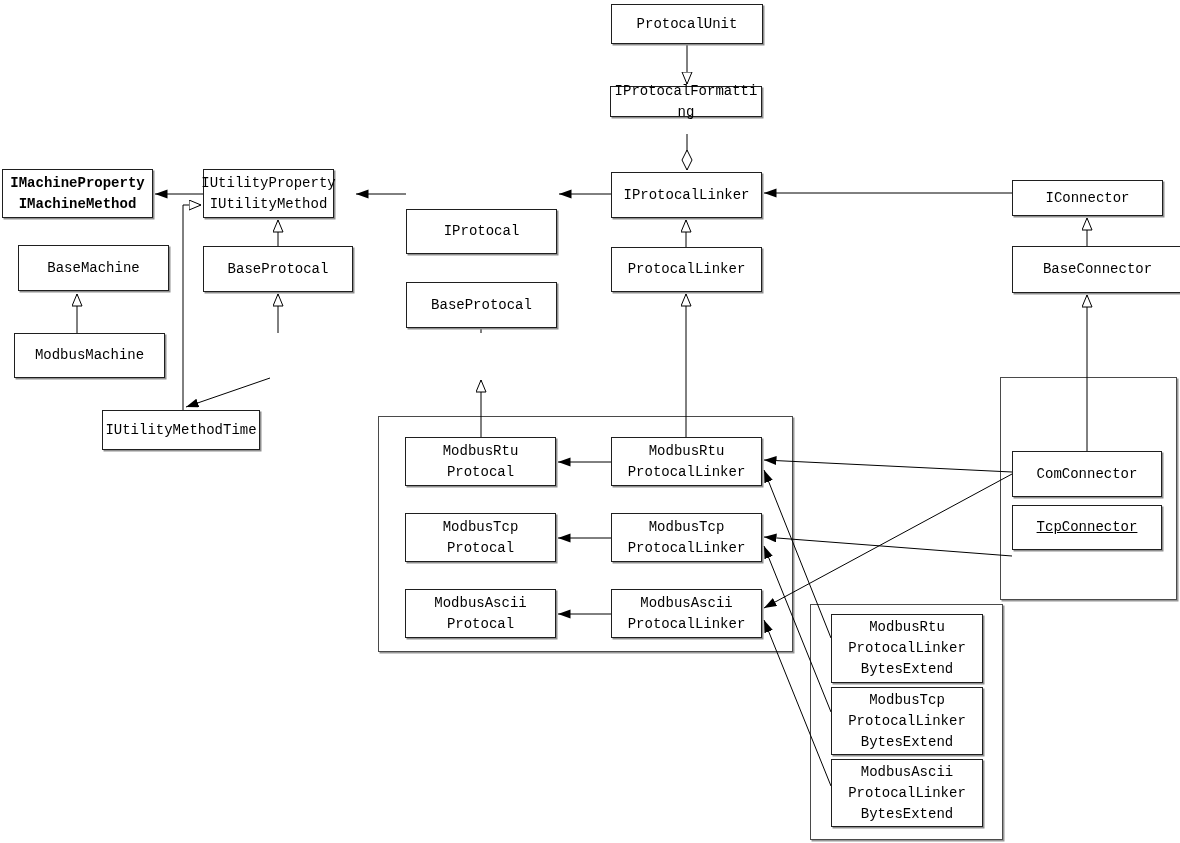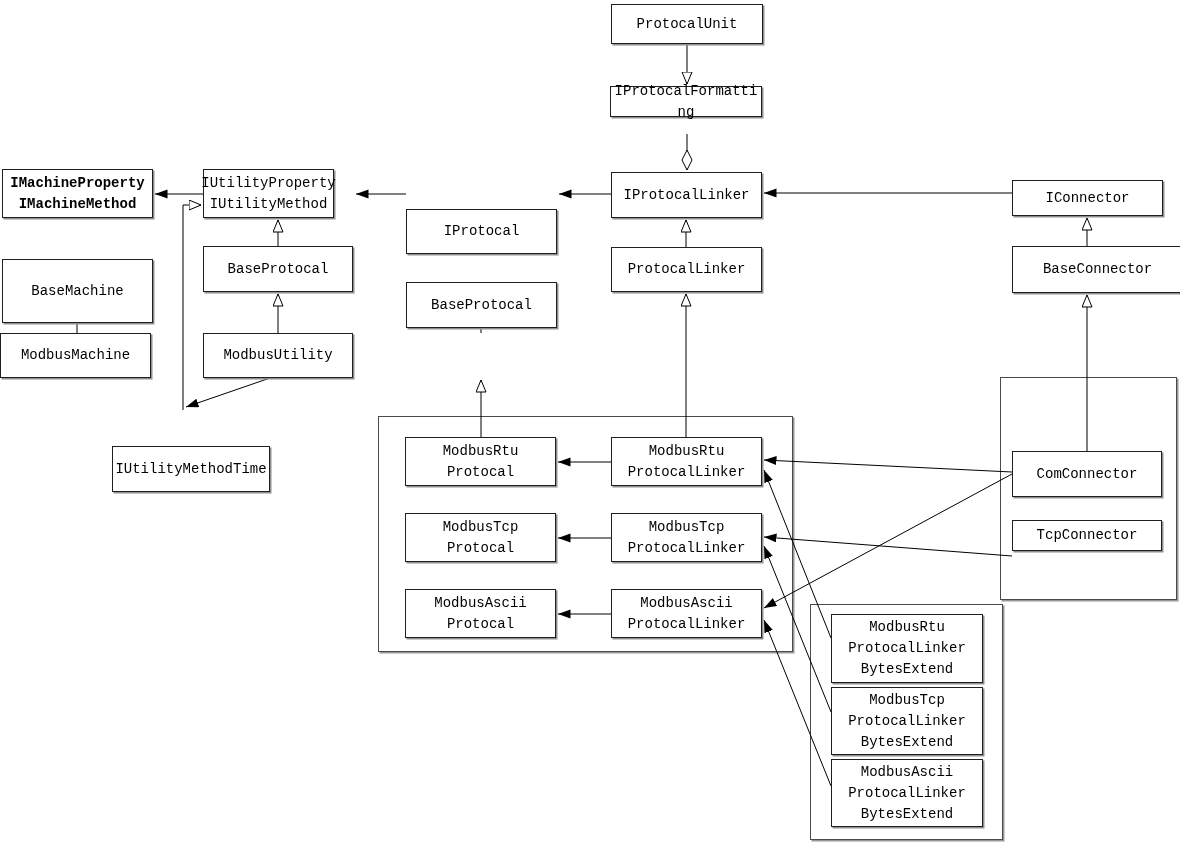--- a/index.html
+++ b/index.html
@@ -63,42 +63,41 @@
     <div class="node" style="left: 611px; top: 4px; width: 152px; height: 40px;">ProtocalUnit</div>
     <div class="node" style="left: 610px; top: 86px; width: 152px; height: 31px;">IProtocalFormatti
 ng</div>
     <div class="node" style="left: 2px; top: 169px; width: 151px; height: 49px; font-weight: bold;">IMachineProperty
 IMachineMethod</div>
     <div class="node" style="left: 203px; top: 169px; width: 131px; height: 49px;">IUtilityProperty
 IUtilityMethod</div>
     <div class="node" style="left: 406px; top: 172px; width: 151px; height: 45px; margin-top: 37px;">IProtocal</div>
     <div class="node" style="left: 611px; top: 172px; width: 151px; height: 46px;">IProtocalLinker</div>
     <div class="node" style="left: 1012px; top: 180px; width: 151px; height: 36px;">IConnector</div>
-    <div class="node" style="left: 2px; top: 245px; width: 151px; height: 64px; margin-top: 14px;">BaseMachine</div>
+    <div class="node" style="left: 18px; top: 245px; width: 151px; height: 46px;">BaseMachine</div>
     <div class="node" style="left: 203px; top: 246px; width: 150px; height: 46px;">BaseProtocal</div>
     <div class="node" style="left: 406px; top: 246px; width: 151px; height: 46px; margin-top: 36px;">BaseProtocal</div>
     <div class="node" style="left: 611px; top: 247px; width: 151px; height: 45px;">ProtocalLinker</div>
     <div class="node" style="left: 1012px; top: 246px; width: 171px; height: 47px; font-family: Liberation Mono, monospace;">BaseConnector</div>
-    <div class="node" style="left: 0; top: 333px; width: 151px; height: 45px;">ModbusMachine</div>
-    <div class="node" style="left: 203px; top: 333px; width: 150px; height: 45px;">ModbusUtility</div>
-    <div class="node" style="left: 112px; top: 410px; width: 158px; height: 46px; margin-top: 36px;">IUtilityMethodTime</div>
+    <div class="node" style="left: 14px; top: 333px; width: 151px; height: 45px;">ModbusMachine</div>
+    <div class="node" style="left: 102px; top: 410px; width: 158px; height: 40px;">IUtilityMethodTime</div>
     <div class="node" style="left: 405px; top: 437px; width: 151px; height: 49px;">ModbusRtu
 Protocal</div>
     <div class="node" style="left: 611px; top: 437px; width: 151px; height: 49px;">ModbusRtu
 ProtocalLinker</div>
     <div class="node" style="left: 405px; top: 513px; width: 151px; height: 49px;">ModbusTcp
 Protocal</div>
     <div class="node" style="left: 611px; top: 513px; width: 151px; height: 49px;">ModbusTcp
 ProtocalLinker</div>
     <div class="node" style="left: 405px; top: 589px; width: 151px; height: 49px;">ModbusAscii
 Protocal</div>
     <div class="node" style="left: 611px; top: 589px; width: 151px; height: 49px;">ModbusAscii
 ProtocalLinker</div>
     <div class="node" style="left: 1012px; top: 451px; width: 150px; height: 46px;">ComConnector</div>
-    <div class="node" style="left: 1012px; top: 520px; width: 150px; height: 31px;">TcpConnector</div>
+    <div class="node" style="left: 1012px; top: 505px; width: 150px; height: 45px; text-decoration: underline;">TcpConnector</div>
     <div class="node" style="left: 831px; top: 614px; width: 152px; height: 69px;">ModbusRtu
 ProtocalLinker
 BytesExtend</div>
     <div class="node" style="left: 831px; top: 687px; width: 152px; height: 68px;">ModbusTcp
 ProtocalLinker
 BytesExtend</div>
     <div class="node" style="left: 831px; top: 759px; width: 152px; height: 68px;">ModbusAscii
 ProtocalLinker
 BytesExtend</div>
   </div>

